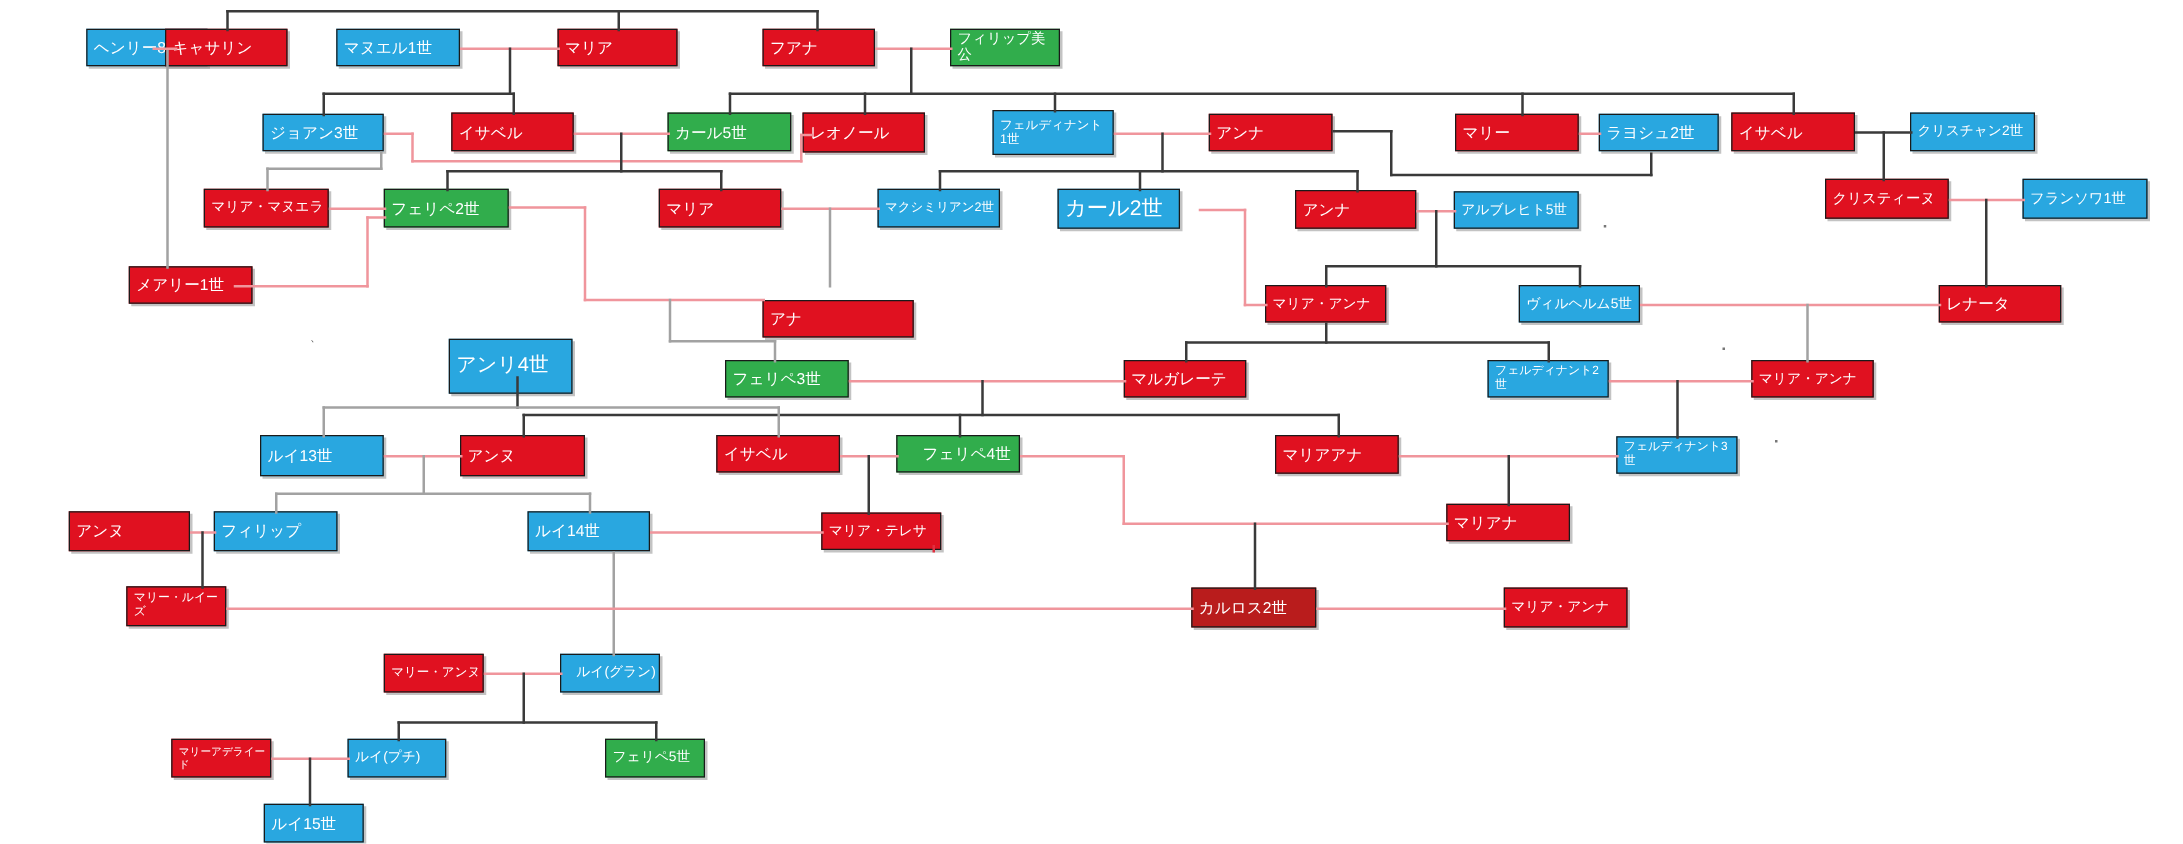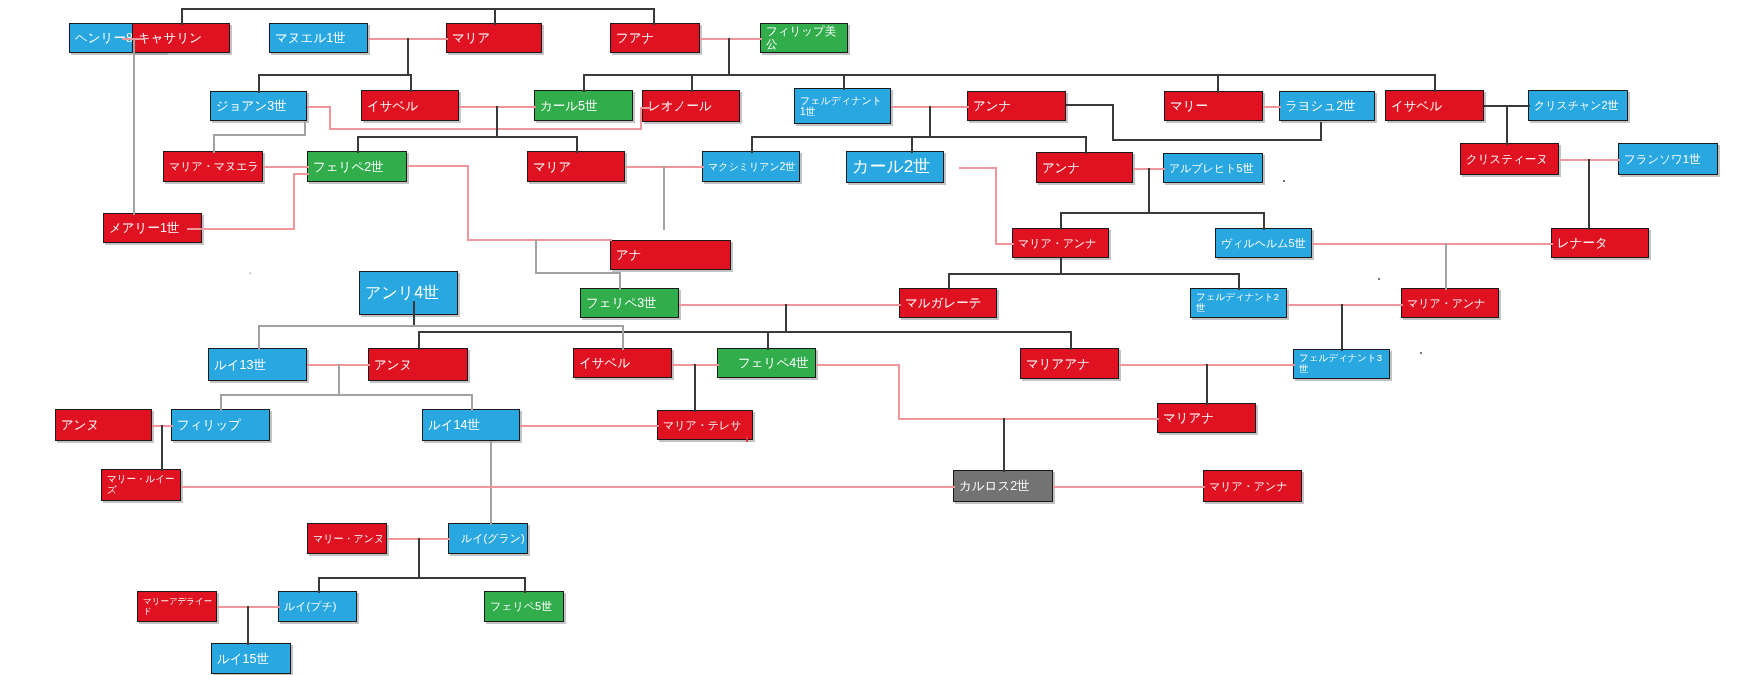--- a/index.html
+++ b/index.html
@@ -63,21 +63,21 @@
     <div class="person" style="left: 573px; top: 348px; width: 99px; height: 30px; background: rgb(224, 17, 32); font-size: 12.5px;">イサベル</div>
     <div class="person" style="left: 717px; top: 348px; width: 99px; height: 30px; background: rgb(49, 173, 76); font-size: 12.5px; padding-left: 20px;">フェリペ4世</div>
     <div class="person" style="left: 1020px; top: 348px; width: 99px; height: 31px; background: rgb(224, 17, 32); font-size: 12.5px;">マリアアナ</div>
     <div class="person" style="left: 1293px; top: 349px; width: 97px; height: 30px; background: rgb(41, 167, 224); font-size: 9.5px;">フェルディナント3世</div>
     <div class="person" style="left: 55px; top: 409px; width: 97px; height: 32px; background: rgb(224, 17, 32); font-size: 12.5px;">アンヌ</div>
     <div class="person" style="left: 171px; top: 409px; width: 99px; height: 32px; background: rgb(41, 167, 224); font-size: 12.5px;">フィリップ</div>
     <div class="person" style="left: 422px; top: 409px; width: 98px; height: 32px; background: rgb(41, 167, 224); font-size: 12.5px;">ルイ14世</div>
     <div class="person" style="left: 657px; top: 410px; width: 96px; height: 30px; background: rgb(224, 17, 32); font-size: 11px;">マリア・テレサ</div>
     <div class="person" style="left: 1157px; top: 403px; width: 99px; height: 30px; background: rgb(224, 17, 32); font-size: 12.5px;">マリアナ</div>
     <div class="person" style="left: 101px; top: 469px; width: 80px; height: 32px; background: rgb(224, 17, 32); font-size: 9.5px;">マリー・ルイーズ</div>
-    <div class="person" style="left: 953px; top: 470px; width: 100px; height: 32px; background: #737373; font-size: 12.5px;">カルロス2世</div>
+    <div class="person" style="left: 953px; top: 470px; width: 100px; height: 32px; background: #b91c1c; font-size: 12.5px;">カルロス2世</div>
     <div class="person" style="left: 1203px; top: 470px; width: 99px; height: 32px; background: rgb(224, 17, 32); font-size: 11px;">マリア・アンナ</div>
     <div class="person" style="left: 307px; top: 523px; width: 80px; height: 31px; background: rgb(224, 17, 32); font-size: 10px;">マリー・アンヌ</div>
     <div class="person" style="left: 448px; top: 523px; width: 80px; height: 31px; background: rgb(41, 167, 224); font-size: 11px; padding-left: 12px;">ルイ(グラン)</div>
     <div class="person" style="left: 137px; top: 591px; width: 80px; height: 31px; background: rgb(224, 17, 32); font-size: 8.5px;">マリーアデライード</div>
     <div class="person" style="left: 278px; top: 591px; width: 79px; height: 31px; background: rgb(41, 167, 224); font-size: 11px;">ルイ(プチ)</div>
     <div class="person" style="left: 484px; top: 591px; width: 80px; height: 31px; background: rgb(49, 173, 76); font-size: 11px;">フェリペ5世</div>
     <div class="person" style="left: 211px; top: 643px; width: 80px; height: 31px; background: rgb(41, 167, 224); font-size: 12.5px;">ルイ15世</div>
     <div class="seg" style="left: 181px; top: 8px; width: 473.6px; height: 1.6px; background: rgb(58, 58, 58);"></div>
     <div class="seg" style="left: 181px; top: 8px; width: 1.6px; height: 16.6px; background: rgb(58, 58, 58);"></div>
     <div class="seg" style="left: 494px; top: 8px; width: 1.6px; height: 16.6px; background: rgb(58, 58, 58);"></div>

